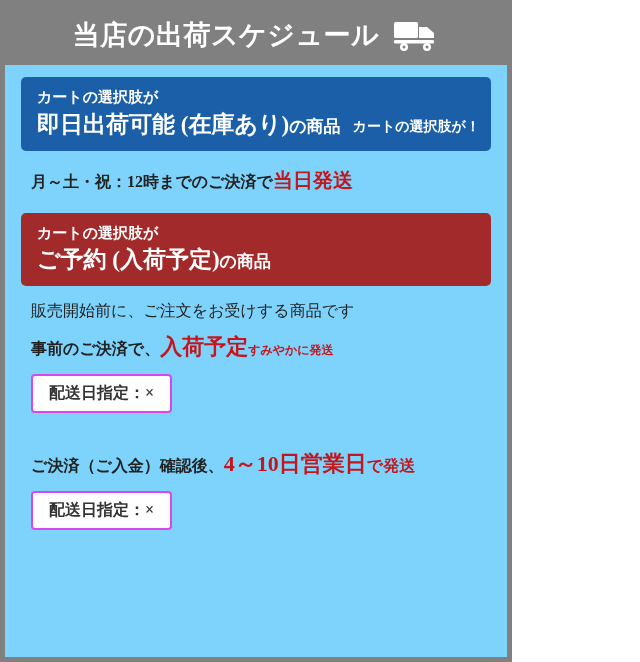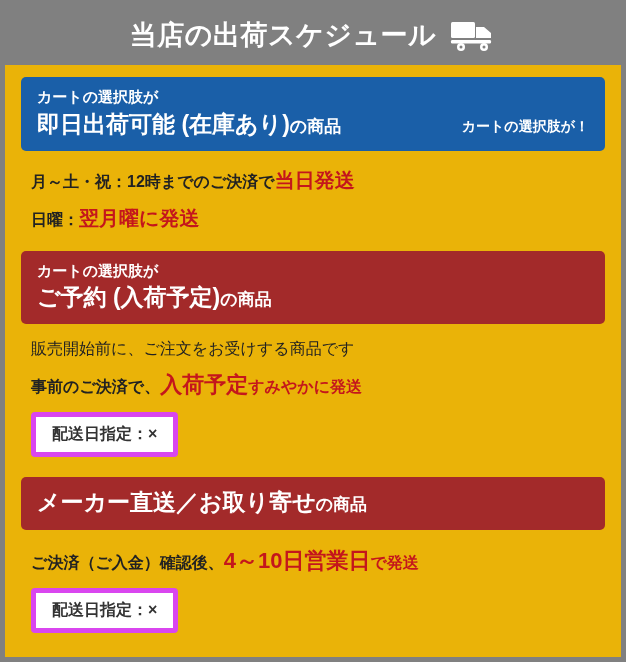--- a/index.html
+++ b/index.html
@@ -8,25 +8,25 @@
   }
   body {
     width: 640px;
     height: 662px;
     background: #ffffff;
     font-family: "Liberation Sans", sans-serif;
     color: #222222;
     overflow: hidden;
   }
   .page {
-    width: 626px;
+    width: 512px;
     height: 662px;
     box-sizing: border-box;
     border: 5px solid #808080;
-    background: #eab308;
+    background: #7dd3fc;
     position: relative;
   }
   .header {
     background: #808080;
     height: 60px;
     display: flex;
     align-items: center;
     justify-content: center;
     gap: 14px;
     color: #ffffff;
@@ -37,20 +37,21 @@
     letter-spacing: 0.5px;
     line-height: 1;
   }
   .truck-icon {
     display: inline-block;
     line-height: 0;
   }
   .content {
     padding: 12px 16px 10px 16px;
     box-sizing: border-box;
+    font-family: Liberation Serif, serif;
   }
   .band {
     border-radius: 5px;
     padding: 9px 16px 11px 16px;
     box-sizing: border-box;
     color: #ffffff;
     position: relative;
     display: flex;
     align-items: center;
     justify-content: space-between;
@@ -114,21 +115,21 @@
     font-weight: bold;
     color: #222222;
   }
   .reg {
     font-size: 16px;
     color: #222222;
     font-weight: normal;
   }
   .tag {
     display: inline-block;
-    border: 5px solid #d946ef;
+    border: 2px solid #d946ef;
     border-radius: 4px;
     padding: 7px 16px;
     font-size: 16px;
     font-weight: bold;
     color: #333333;
     margin-top: 6px;
     background: #ffffff;
   }
   .spacer-sm { height: 10px; }
   .spacer-md { height: 16px; }
@@ -162,53 +163,45 @@
           <span>即日出荷可能 (在庫あり)</span><span class="small-suffix">の商品</span>
         </div>
       </div>
       <div class="band-note">カートの選択肢が！</div>
     </div>
 
     <div class="rows">
       <div class="row">
         <span class="lbl">月～土・祝：</span><span class="plain-sm">12時までのご決済で</span><span class="em-red">当日発送</span>
       </div>
-      <div class="row">
-        <span class="lbl">日曜：</span><span class="em-red">翌月曜に発送</span>
-      </div>
     </div>
 
     <div class="spacer-sm"></div>
 
     <div class="band band-red">
       <div class="band-left">
         <div class="band-small">カートの選択肢が</div>
         <div class="band-big">
           <span>ご予約 (入荷予定)</span><span class="small-suffix">の商品</span>
         </div>
       </div>
     </div>
 
     <div class="rows">
       <div class="row">
         <span class="reg">販売開始前に、ご注文をお受けする商品です</span>
       </div>
       <div class="row">
-        <span class="lbl">事前のご決済で、</span><span class="em-red-lg">入荷予定</span><span class="em-red" style="font-size:16px">すみやかに発送</span>
+        <span class="lbl">事前のご決済で、</span><span class="em-red-lg">入荷予定</span><span class="em-red" style="font-size:12px">すみやかに発送</span>
       </div>
       <div class="tag">配送日指定：×</div>
     </div>
 
     <div class="spacer-md"></div>
 
-    <div class="band band-red band-single">
-      <div class="band-big">
-        <span>メーカー直送／お取り寄せ</span><span class="small-suffix">の商品</span>
-      </div>
-    </div>
 
     <div class="rows">
       <div class="row">
         <span class="lbl">ご決済（ご入金）確認後、</span><span class="em-red-lg">4～10日営業日</span><span class="em-red" style="font-size:16px">で発送</span>
       </div>
       <div class="tag">配送日指定：×</div>
     </div>
 
   </div>
 </div>

